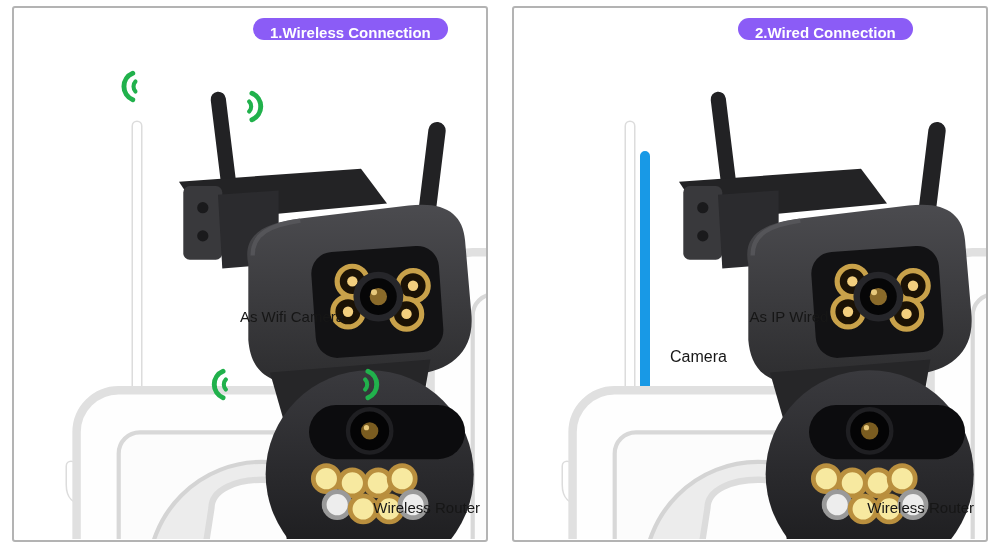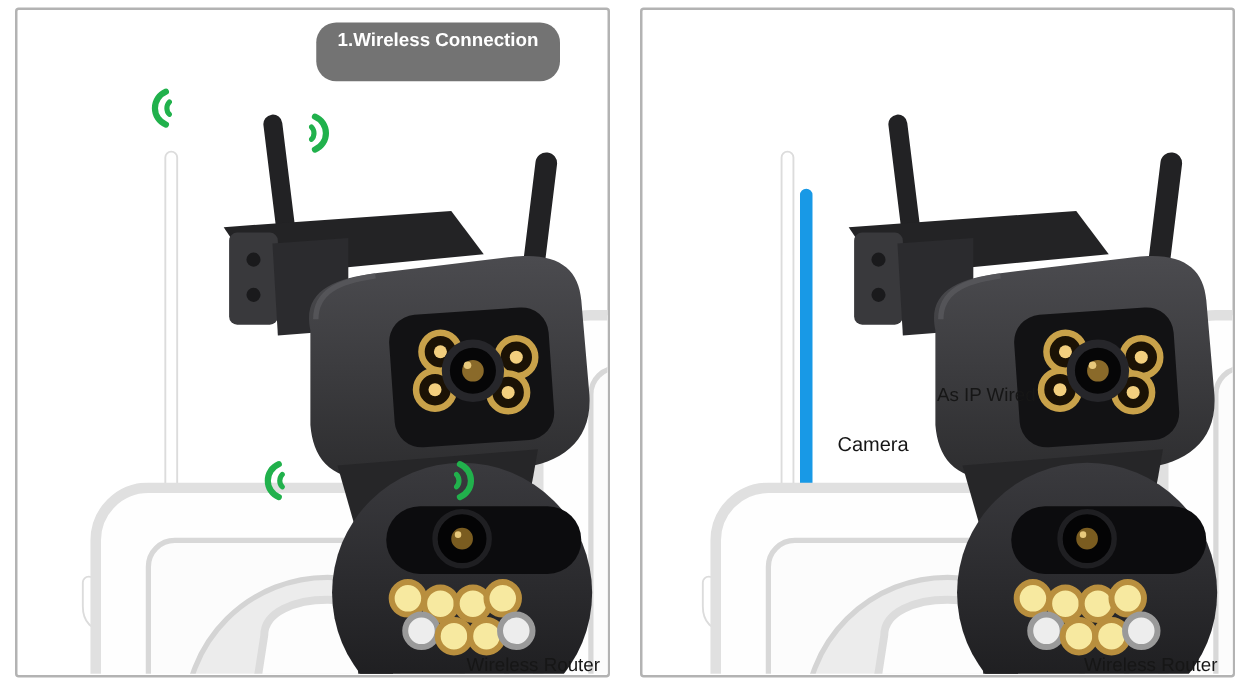--- a/index.html
+++ b/index.html
@@ -8,33 +8,33 @@
     font-family:"Liberation Sans", sans-serif;overflow:hidden;
   }
   .panel{
     position:absolute;top:6px;width:476px;height:536px;
     border:2px solid #b3b3b3;border-radius:3px;background:#fff;
     box-sizing:border-box;
   }
   #panel-left{left:12px;}
   #panel-right{left:512px;}
   .badge{
-    position:absolute;top:10px;height:47px;line-height:30px;
-    padding:0 17px;border-radius:16px;background:#737373;color:#ffffff;
+    position:absolute;top:10px;height:22px;line-height:30px;
+    padding:0 17px;border-radius:16px;background:#8b5cf6;color:#ffffff;
     font-size:15px;font-weight:bold;white-space:nowrap;text-align:center;
   }
   #panel-left .badge{left:239px;}
   #panel-right .badge{left:224px;}
   .scene{position:absolute;left:0;top:0;width:472px;height:531px;}
   .label{position:absolute;color:#161616;font-size:15px;white-space:nowrap;}
   .camera-label{top:300px;width:180px;text-align:center;}
   #panel-left .camera-label{left:188px;}
   #panel-right .camera-label{left:185px;}
   .cable-label{left:156px;top:340px;font-size:16px;}
-  .router-label{top:516px;}
+  .router-label{top:491px;}
   #panel-left .router-label{right:6px;}
   #panel-right .router-label{right:12px;}
   .cable-outline{fill:none;stroke:#dcdcdc;stroke-width:11;stroke-linecap:round;}
   .cable-fill{fill:none;stroke:#ffffff;stroke-width:8;stroke-linecap:round;}
   .cable-blue{fill:none;stroke:#1899E6;stroke-width:10;stroke-linecap:round;}
 </style>
 </head>
 <body>
 
 <svg width="0" height="0" style="position:absolute" aria-hidden="true">
@@ -155,20 +155,21 @@
     <use href="#outlet" transform="translate(12,378)"></use>
     <use href="#outlet" transform="translate(366,240)"></use>
     <use href="#router" transform="translate(198,356)"></use>
     <use href="#cam" transform="translate(85,48)"></use>
     <use href="#wifi" width="34" height="60" transform="translate(123.7,62) scale(-0.55,0.55)"></use>
     <use href="#wifi" width="34" height="60" transform="translate(233,82) scale(0.55)"></use>
     <use href="#wifi" width="34" height="60" transform="translate(214,360) scale(-0.55,0.55)"></use>
     <use href="#wifi" width="34" height="60" transform="translate(349,360) scale(0.55)"></use>
   </svg>
   <div class="badge">1.Wireless Connection</div>
+  <div class="label camera-label">As Wifi Camera</div>
   <div class="label router-label">Wireless Router</div>
 </div>
 
 <div class="panel" id="panel-right">
   <svg class="scene" viewBox="0 0 472 531">
 
     <g>
       <path class="cable-outline" d="M53,458 V477 Q53,492 68,492 H101 Q116,492 116,477 V118"></path>
       <path class="cable-fill" d="M53,458 V477 Q53,492 68,492 H101 Q116,492 116,477 V118"></path>
     </g>
@@ -177,16 +178,17 @@
       <path class="cable-outline" d="M411,350 V452 Q411,468 396,468 H352"></path>
       <path class="cable-fill" d="M411,350 V452 Q411,468 396,468 H352"></path>
     </g>
 
     <path class="cable-blue" d="M131,148 V450 Q131,468 149,468 H214"></path>
     <use href="#outlet" transform="translate(8,378)"></use>
     <use href="#outlet" transform="translate(366,240)"></use>
     <use href="#router" transform="translate(198,356)"></use>
     <use href="#cam" transform="translate(85,48)"></use>
   </svg>
+  <div class="badge">2.Wired Connection</div>
   <div class="label camera-label">As IP Wired</div>
   <div class="label cable-label">Camera</div>
   <div class="label router-label">Wireless Router</div>
 </div>
 
 </body></html>

